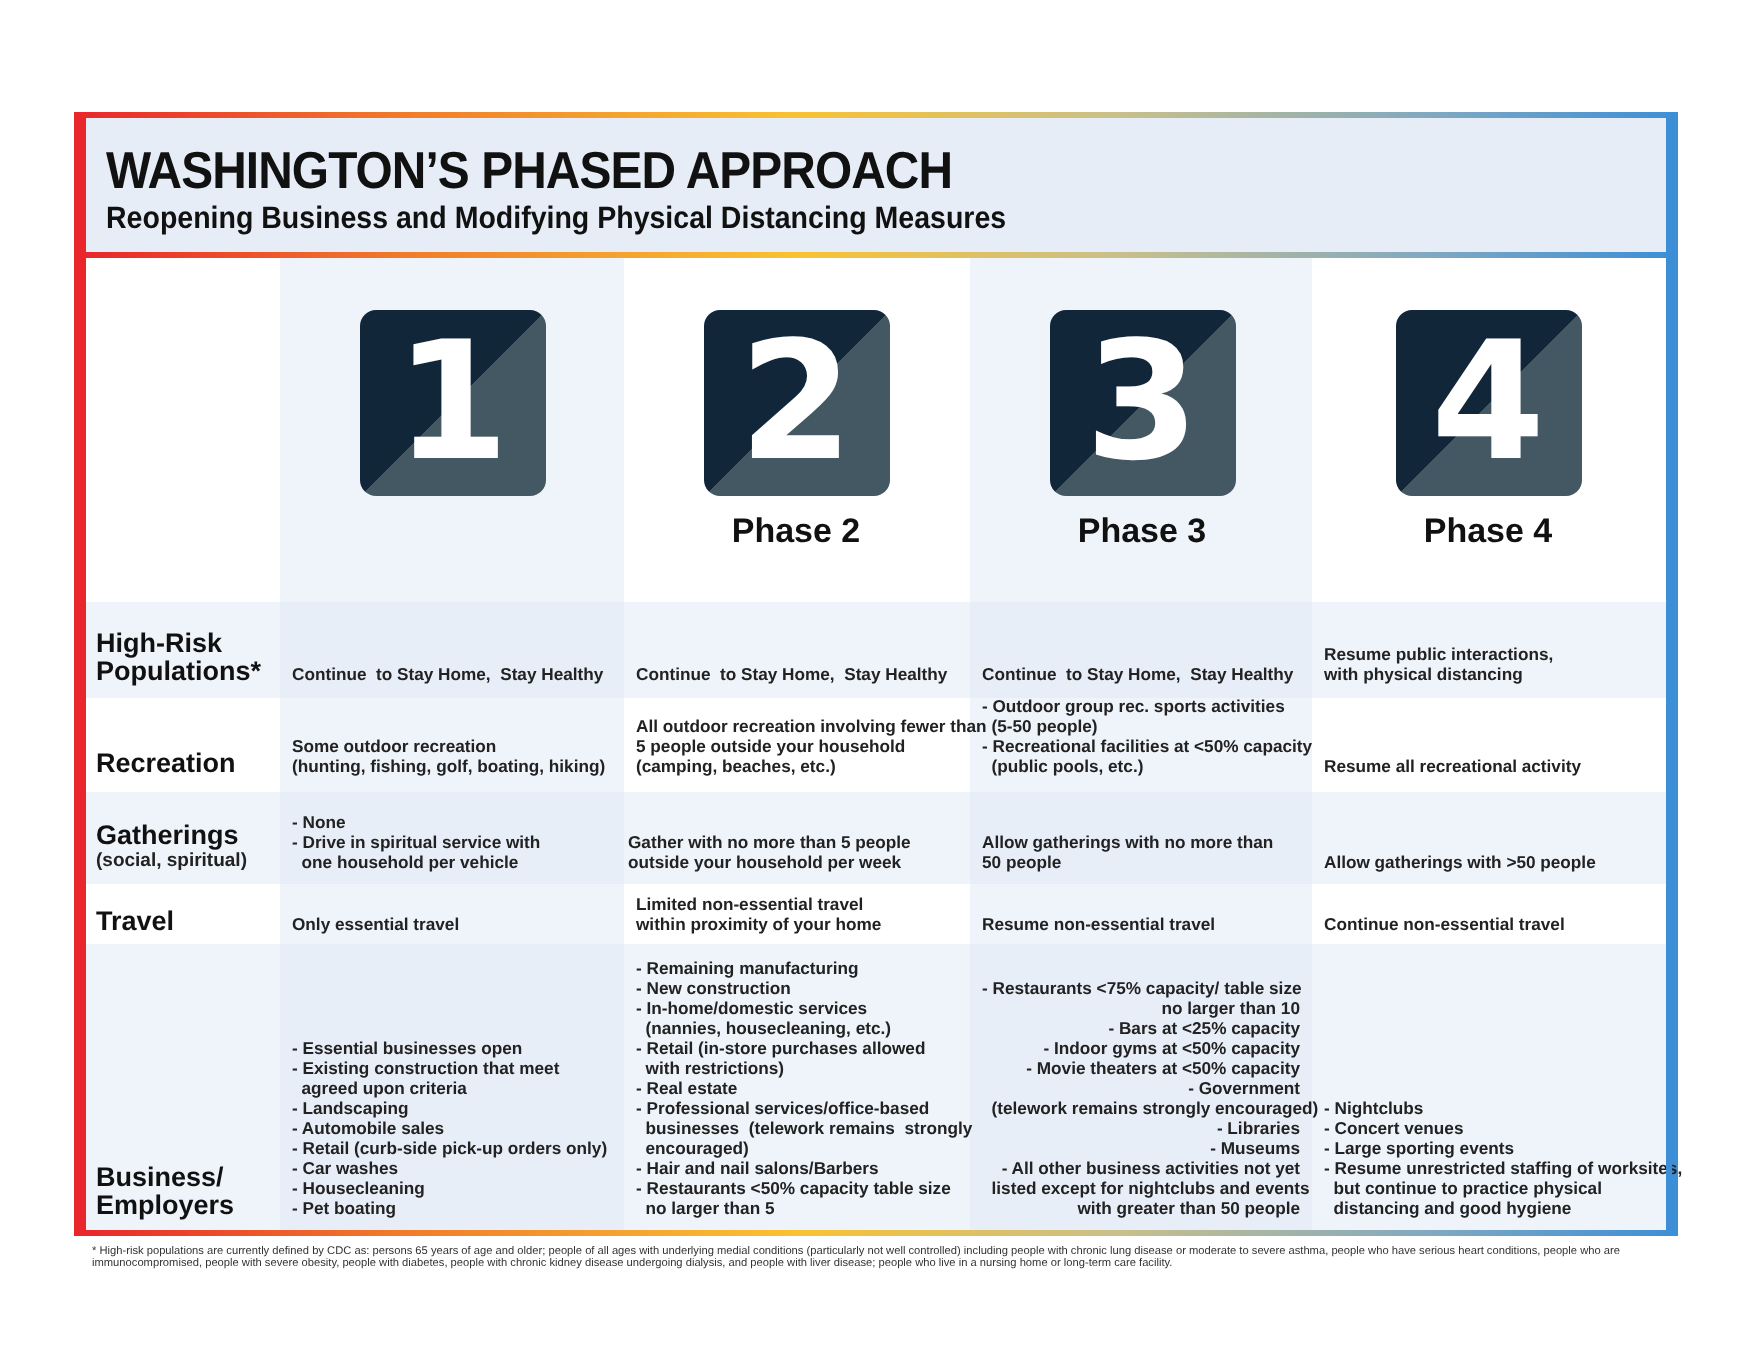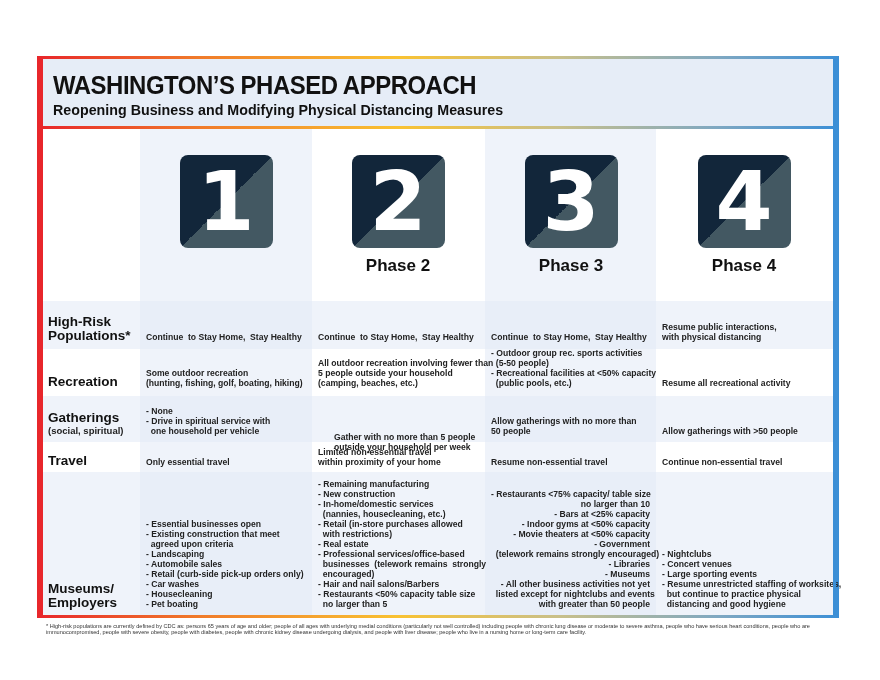--- a/index.html
+++ b/index.html
@@ -151,21 +151,21 @@
         </div>
         <div class="rowlabel" style="top: 267px; height: 41px; width: 92px;">
           <div class="main">Gatherings</div>
           <div class="sub">(social, spiritual)</div>
         </div>
         <div class="cell" style="left: 100px; width: 172px; top: 267px; height: 40px;">
           <div class="ln">- None</div>
           <div class="ln">- Drive in spiritual service with</div>
           <div class="ln">  one household per vehicle</div>
         </div>
-        <div class="cell" style="left: 288px; width: 173px; top: 267px; height: 40px; margin-top: 16px;">
+        <div class="cell" style="left: 268px; width: 173px; top: 267px; height: 40px;">
           <div class="ln">Gather with no more than 5 people</div>
           <div class="ln">outside your household per week</div>
         </div>
         <div class="cell" style="left: 445px; width: 171px; top: 267px; height: 40px;">
           <div class="ln">Allow gatherings with no more than</div>
           <div class="ln">50 people</div>
         </div>
         <div class="cell" style="left: 616px; width: 180px; top: 267px; height: 40px;">
           <div class="ln">Allow gatherings with &gt;50 people</div>
         </div>
@@ -179,21 +179,21 @@
           <div class="ln">Limited non-essential travel</div>
           <div class="ln">within proximity of your home</div>
         </div>
         <div class="cell" style="left: 445px; width: 171px; top: 313px; height: 25px;">
           <div class="ln">Resume non-essential travel</div>
         </div>
         <div class="cell" style="left: 616px; width: 180px; top: 313px; height: 25px;">
           <div class="ln">Continue non-essential travel</div>
         </div>
         <div class="rowlabel" style="top: 343px; height: 138px; width: 92px;">
-          <div class="main">Museums/</div>
+          <div class="main">Business/</div>
           <div class="main">Employers</div>
         </div>
         <div class="cell" style="left: 100px; width: 172px; top: 343px; height: 137px;">
           <div class="ln">- Essential businesses open</div>
           <div class="ln">- Existing construction that meet</div>
           <div class="ln">  agreed upon criteria</div>
           <div class="ln">- Landscaping</div>
           <div class="ln">- Automobile sales</div>
           <div class="ln">- Retail (curb-side pick-up orders only)</div>
           <div class="ln">- Car washes</div>

